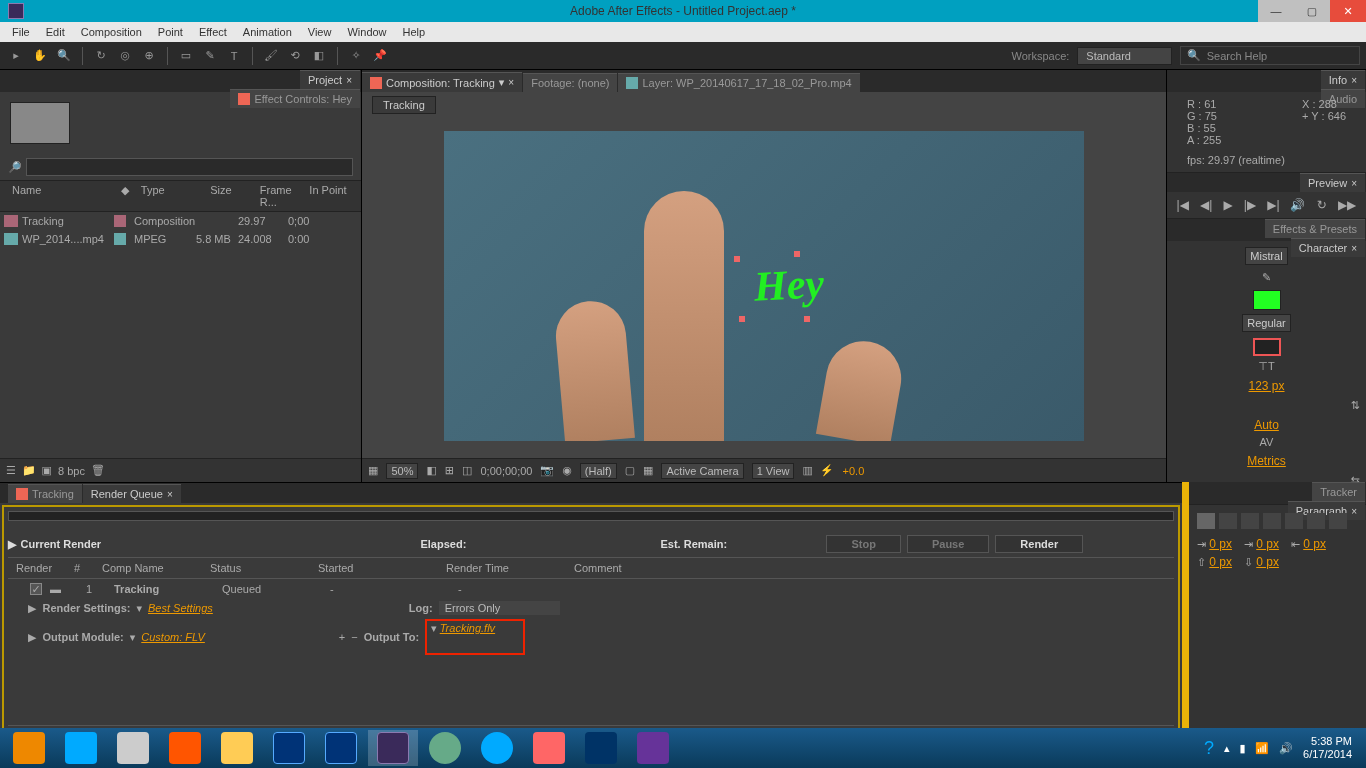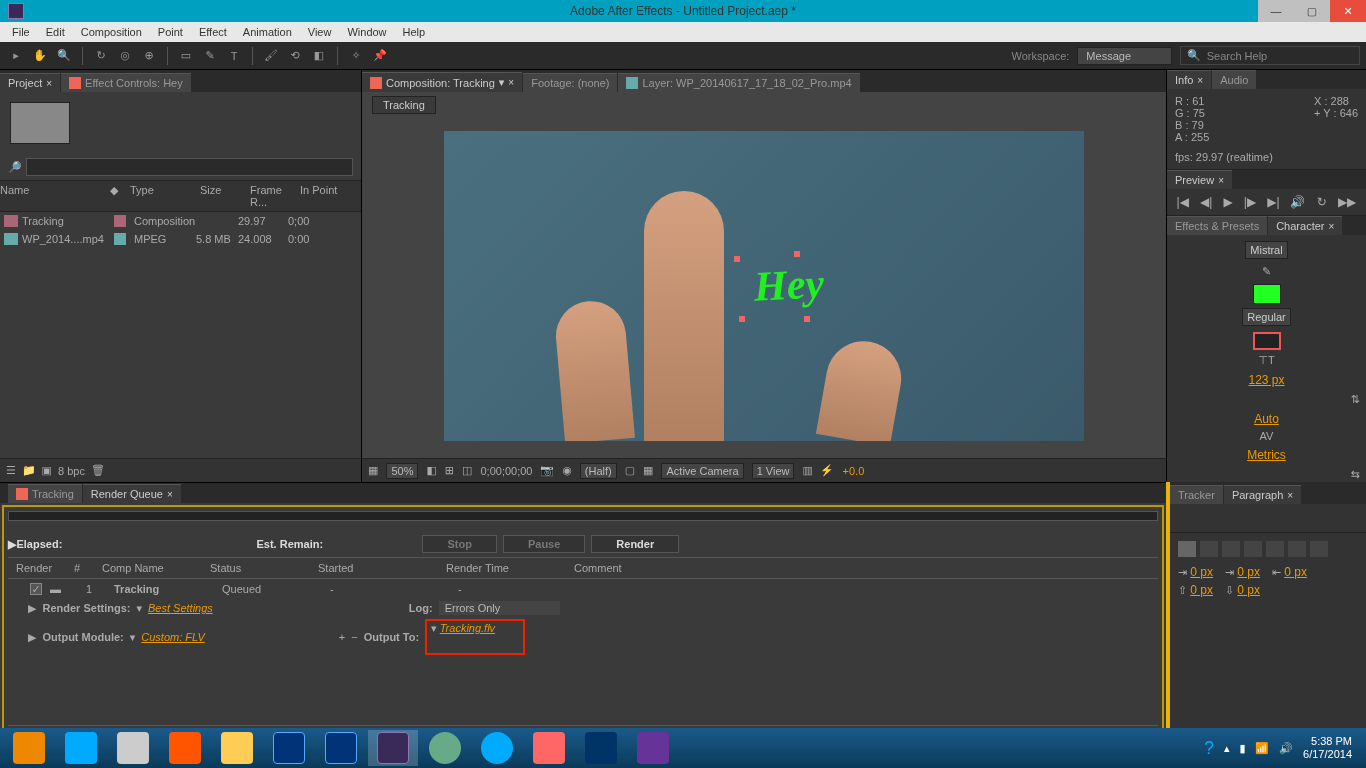--- a/index.html
+++ b/index.html
@@ -24,30 +24,30 @@
 .workspace-area { margin-left: auto; display: flex; align-items: center; gap: 8px; }
 .workspace-label { color: #888; }
 .workspace-select { background: #444; color: #bbb; padding: 2px 40px 2px 8px; border: 1px solid #222; }
 .search-box { background: #2a2a2a; border: 1px solid #444; padding: 2px 6px; width: 180px; color: #888; display: flex; align-items: center; gap: 6px; }
 
 
 .main { display: flex; height: 412px; }
 
 
 .project-panel { width: 362px; background: #3a3a3a; display: flex; flex-direction: column; border-right: 1px solid #000; }
-.panel-tabs { display: flex; background: #2a2a2a; height: 22px; align-items: end; }
+.panel-tabs { display: flex; background: #2a2a2a; height: 22px; align-items: end; flex-direction: column; }
 .panel-tab { padding: 3px 8px; background: #444; color: #999; border-top: 1px solid #555; margin-right: 1px; display: flex; align-items: center; gap: 4px; }
 .panel-tab.active { background: #3a3a3a; color: #ccc; }
 .panel-close { font-size: 10px; }
 .swatch { width: 12px; height: 12px; background: #e65; display: inline-block; }
 .project-thumb { padding: 10px; }
 .thumb-box { width: 60px; height: 42px; background: #888; border: 1px solid #222; }
 .project-search { margin: 4px 8px; display: flex; align-items: center; gap: 4px; }
 .project-search-input { flex: 1; background: #2a2a2a; border: 1px solid #555; padding: 2px 6px; color: #aaa; height: 18px; }
-.proj-headers { display: flex; background: #333; border-top: 1px solid #222; border-bottom: 1px solid #222; padding: 3px 0; font-size: 10px; }
+.proj-headers { display: flex; background: #333; border-top: 1px solid #222; border-bottom: 1px solid #222; padding: 3px 12px; font-size: 10px; }
 .ph-name { width: 110px; } .ph-swatch { width: 20px; } .ph-type { width: 70px; } .ph-size { width: 50px; } .ph-fr { width: 50px; } .ph-in { width: 40px; }
 .proj-row { display: flex; padding: 3px 4px; align-items: center; }
 .proj-row .ic { width: 14px; height: 12px; margin-right: 4px; display: inline-block; }
 .proj-row .sw { width: 12px; height: 12px; }
 .proj-footer { margin-top: auto; height: 24px; background: #333; border-top: 1px solid #222; display: flex; align-items: center; padding: 0 6px; gap: 6px; }
 
 
 .comp-panel { flex: 1; background: #333; display: flex; flex-direction: column; }
 .comp-tabs { display: flex; background: #2a2a2a; height: 22px; align-items: end; }
 .comp-viewport { flex: 1; background: #444; position: relative; display: flex; flex-direction: column; }
@@ -59,31 +59,31 @@
 .f1 { left: 115px; bottom: 0; width: 70px; height: 140px; transform: rotate(-5deg); }
 .f2 { left: 200px; bottom: 0; width: 80px; height: 250px; }
 .f3 { left: 380px; bottom: 0; width: 75px; height: 100px; transform: rotate(10deg); }
 .hey-text { position: absolute; left: 310px; top: 130px; font-family: cursive; font-size: 42px; font-style: italic; font-weight: bold; color: #2e2; transform: rotate(-3deg); }
 .track-pt { position: absolute; width: 6px; height: 6px; background: #e66; }
 .comp-footer { height: 24px; background: #333; border-top: 1px solid #222; display: flex; align-items: center; padding: 0 6px; gap: 8px; font-size: 10px; }
 .comp-footer select, .comp-footer .dd { background: #444; color: #bbb; border: 1px solid #222; padding: 1px 4px; }
 
 
 .right-panels { width: 200px; background: #333; display: flex; flex-direction: column; border-left: 1px solid #000; }
-.info-panel { padding: 6px 8px; font-size: 10px; border-bottom: 1px solid #222; }
+.info-panel { padding: 6px 20px; font-size: 10px; border-bottom: 1px solid #222; }
 .info-row { display: flex; justify-content: space-between; }
 .preview-panel { border-bottom: 1px solid #222; }
 .preview-controls { display: flex; justify-content: space-around; padding: 6px 4px; }
 .pc-btn { color: #aaa; font-size: 12px; }
 .char-panel { padding: 6px; }
 .char-row { display: flex; align-items: center; gap: 6px; margin-bottom: 4px; flex-direction: column; }
 .char-select { flex: 1; background: #444; color: #ccc; border: 1px solid #222; padding: 2px 4px; }
 .color-swatch-big { width: 28px; height: 20px; background: #2f2; border: 1px solid #222; }
 .char-val { color: #e90; text-decoration: underline; font-size: 12px; }
-.para-panel { padding: 8px; border-top: 1px solid #222; margin-top: 28px; }
+.para-panel { padding: 8px; border-top: 1px solid #222; }
 .para-btns { display: flex; gap: 4px; margin-bottom: 8px; }
 .para-btn { width: 18px; height: 16px; background: #444; }
 .para-btn.active { background: #666; }
 .para-row { display: flex; gap: 12px; font-size: 10px; margin-bottom: 4px; }
 
 
 .bottom-panel { height: 272px; background: #3a3a3a; border-top: 1px solid #000; display: flex; flex-direction: column; }
 .bottom-tabs { display: flex; background: #2a2a2a; height: 20px; align-items: end; padding-left: 8px; }
 .render-queue { flex: 1; border: 2px solid #b90; margin: 2px; padding: 4px; display: flex; flex-direction: column; }
 .rq-progress { height: 10px; background: #222; border: 1px solid #555; margin-bottom: 10px; }
@@ -98,21 +98,21 @@
 .rq-highlight { border: 2px solid #e20; padding: 1px 28px 18px 4px; display: inline-block; }
 .rq-status { display: flex; padding: 4px 0; border-top: 1px solid #555; margin-top: auto; font-weight: bold; font-size: 11px; }
 
 
 .taskbar { position: absolute; bottom: 0; left: 0; right: 0; height: 40px; background: linear-gradient(180deg, #1a5a8a 0%, #0a3a5a 100%); display: flex; align-items: center; padding: 0 4px; }
 .tb-icon { width: 50px; height: 36px; display: flex; align-items: center; justify-content: center; margin-right: 2px; }
 .tb-icon-inner { width: 32px; height: 32px; border-radius: 4px; }
 .tb-tray { margin-left: auto; display: flex; align-items: center; gap: 10px; color: #fff; font-size: 10px; padding-right: 10px; }
 .tb-time { text-align: right; line-height: 1.2; }
 
-.bottom-extra { width: 200px; background: #333; border-left: 4px solid #eab308; }
+.bottom-extra { width: 184px; background: #333; border-left: 7px solid #eab308; }
 </style>
 </head>
 <body>
 
 <div class="titlebar">
   <div class="ae-icon"></div>
   <span class="titlebar-text">Adobe After Effects - Untitled Project.aep *</span>
   <div class="window-controls">
     <div class="win-btn">—</div>
     <div class="win-btn">▢</div>
@@ -146,21 +146,21 @@
   <span class="tool-btn">T</span>
   <span class="tool-sep"></span>
   <span class="tool-btn">🖌</span>
   <span class="tool-btn">⟲</span>
   <span class="tool-btn">◧</span>
   <span class="tool-sep"></span>
   <span class="tool-btn">✧</span>
   <span class="tool-btn">📌</span>
   <div class="workspace-area">
     <span class="workspace-label">Workspace:</span>
-    <span class="workspace-select">Message</span>
+    <span class="workspace-select">Standard</span>
     <div class="search-box">
       <span>🔍</span>
       <span>Search Help</span>
     </div>
   </div>
 </div>
 
 <div class="main">
 
   <div class="project-panel">
@@ -276,21 +276,21 @@
       </div>
       <div class="panel-tab">
         <span>Audio</span>
       </div>
     </div>
     <div class="info-panel">
       <div class="info-row">
         <div>
           <div>R : <span>61</span></div>
           <div>G : <span>75</span></div>
-          <div>B : <span>79</span></div>
+          <div>B : <span>55</span></div>
           <div>A : <span>255</span></div>
         </div>
         <div>
           <div>X : <span>288</span></div>
           <div>+ Y : <span>646</span></div>
         </div>
       </div>
       <div style="margin-top:8px">fps: 29.97 (realtime)</div>
     </div>
     <div class="panel-tabs">
@@ -366,20 +366,21 @@
     </div>
     <div class="panel-tab active">
       <span>Render Queue</span>
       <span class="panel-close">×</span>
     </div>
   </div>
   <div class="render-queue">
     <div class="rq-progress"></div>
     <div class="rq-header">
       <span>▶</span>
+      <span style="margin-left:4px;width:400px">Current Render</span>
       <span style="width:240px">Elapsed:</span>
       <span style="width:160px">Est. Remain:</span>
       <span class="rq-btn">Stop</span>
       <span class="rq-btn">Pause</span>
       <span class="rq-btn primary">Render</span>
     </div>
     <div class="rq-cols">
       <span style="width:50px;margin-left:8px">Render</span>
       <span style="width:20px">#</span>
       <span style="width:100px">Comp Name</span>

